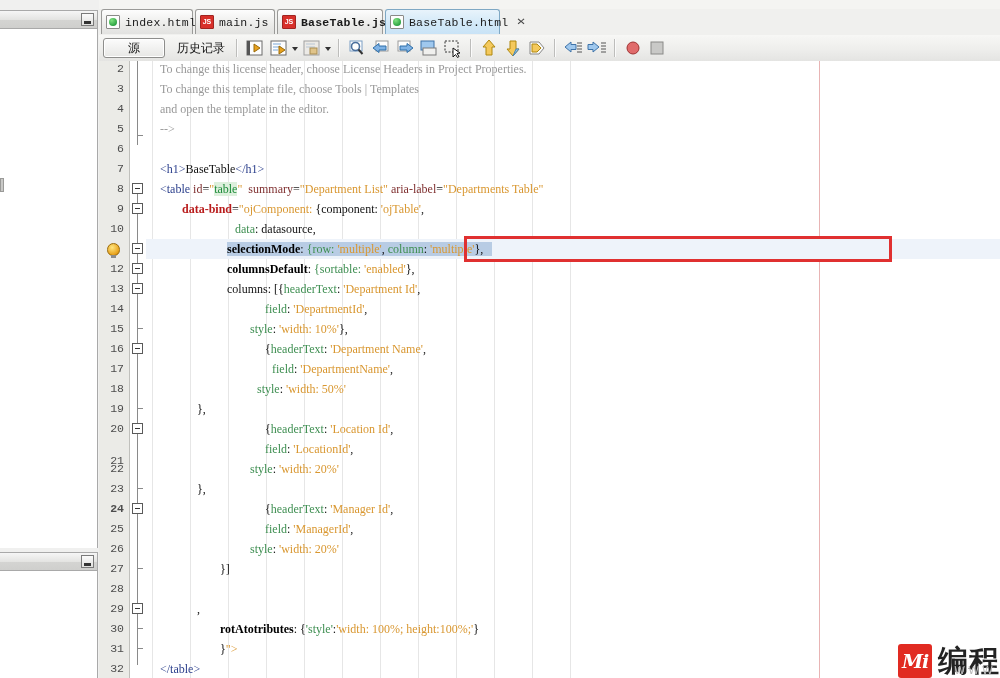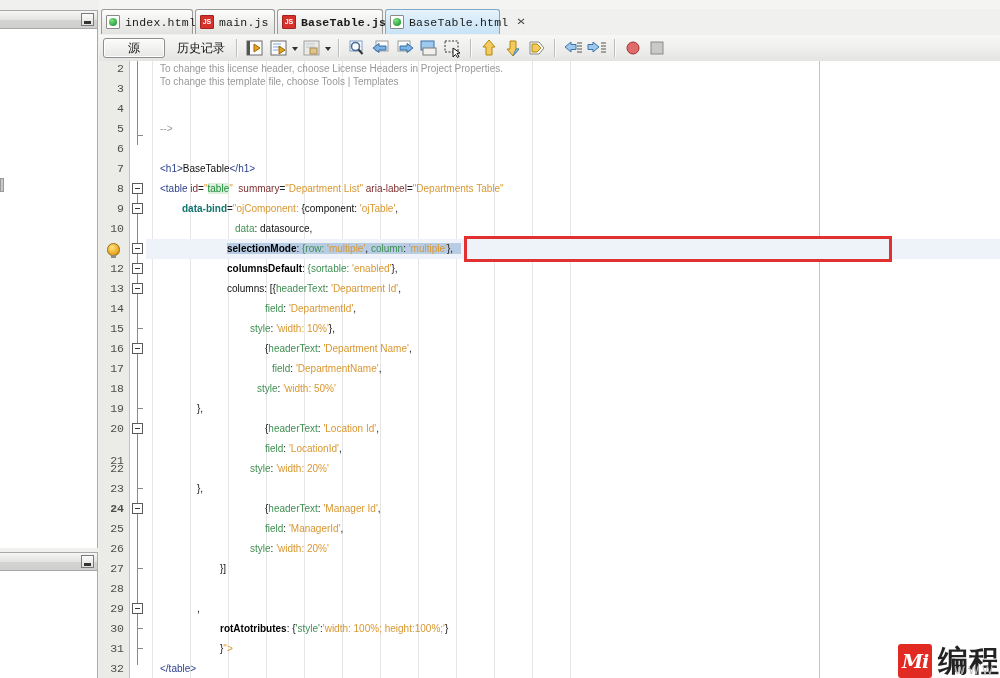--- a/index.html
+++ b/index.html
@@ -262,36 +262,36 @@
     width: 5px; height: 3px;
     background: #8c8c8c;
   }
 
   .codeline {
     position: absolute;
     left: 0;
     height: 20px;
     line-height: 20px;
     white-space: pre;
-    font-family: Liberation Sans, sans-serif;
-    font-size: 10px;
+    font-family: Liberation Serif, serif;
+    font-size: 12px;
     color: #000;
   }
   .selline {
     position: absolute;
     left: 0; right: 0;
     height: 20px;
     background: #eef3fa;
   }
   .selspan { background: #b8cce4; }
 
   
   .c-comment { color: #999999; }
   .c-tag     { color: #2b3f8c; }
-  .c-attr    { color: #0f766e; font-weight: bold; }
+  .c-attr    { color: #b91c1c; font-weight: bold; }
   .c-attrplain { color: #7f2f2f; }
   .c-str     { color: #d99730; }
   .c-strhl   { color: #1e8c3a; background:#ddf0dd; }
   .c-prop    { color: #3f8f52; }
   .c-propb   { color: #000; font-weight: bold; }
   .c-punct   { color: #222; }
   .c-plain   { color: #111; }
 
   
   .fold-line {
@@ -609,21 +609,22 @@
           <div class="indent-guide" style="left: 196px;"></div>
           <div class="indent-guide" style="left: 234px;"></div>
           <div class="indent-guide" style="left: 272px;"></div>
           <div class="indent-guide" style="left: 310px;"></div>
           <div class="indent-guide" style="left: 348px;"></div>
           <div class="indent-guide" style="left: 386px;"></div>
           <div class="indent-guide" style="left: 424px;"></div>
           <div class="margin-guide" style="left: 673px;"></div>
           <div class="selline" style="top: 178px;"></div>
           <div class="codeline" style="top: -2px; left: 14px;"><span class="c-comment">To change this license header, choose License Headers in Project Properties.</span></div>
-          <div class="codeline" style="top: 11px; left: 14px;"><span class="c-comment">To change this template file, choose Tools | Templates</span></div>
+          <div class="codeline" style="top: 18px; left: 14px;"><span class="c-comment">To change this template file, choose Tools | Templates</span></div>
+          <div class="codeline" style="top: 38px; left: 14px;"><span class="c-comment">and open the template in the editor.</span></div>
           <div class="codeline" style="top: 58px; left: 14px;"><span class="c-comment">--&gt;</span></div>
           <div class="codeline" style="top: 78px; left: 6px;"></div>
           <div class="codeline" style="top: 98px; left: 14px;"><span class="c-tag">&lt;h1&gt;</span><span class="c-plain">BaseTable</span><span class="c-tag">&lt;/h1&gt;</span></div>
           <div class="codeline" style="top: 118px; left: 14px;"><span class="c-tag">&lt;table</span><span class="c-plain"> </span><span class="c-attrplain">id</span><span class="c-punct">=</span><span class="c-str">"</span><span class="c-strhl">table</span><span class="c-str">"</span><span class="c-plain">  </span><span class="c-attrplain">summary</span><span class="c-punct">=</span><span class="c-str">"Department List"</span><span class="c-plain"> </span><span class="c-attrplain">aria-label</span><span class="c-punct">=</span><span class="c-str">"Departments Table"</span></div>
           <div class="codeline" style="top: 138px; left: 36px;"><span class="c-attr">data-bind</span><span class="c-punct">=</span><span class="c-str">"ojComponent: </span><span class="c-plain">{component: </span><span class="c-str">'ojTable'</span><span class="c-punct">,</span></div>
           <div class="codeline" style="top: 158px; left: 89px;"><span class="c-prop">data</span><span class="c-plain">: datasource,</span></div>
           <div class="codeline" style="top: 178px; left: 81px;"><span class="c-propb selspan">selectionMode</span><span class="c-plain selspan">: </span><span class="c-prop selspan">{row: </span><span class="c-str selspan">'multiple'</span><span class="c-plain selspan">, </span><span class="c-prop selspan">column</span><span class="c-plain selspan">: </span><span class="c-str selspan">'multiple'</span><span class="c-plain selspan">},</span><span class="selspan">   </span></div>
           <div class="codeline" style="top: 198px; left: 81px;"><span class="c-propb">columnsDefault</span><span class="c-plain">: </span><span class="c-prop">{sortable: </span><span class="c-str">'enabled'</span><span class="c-plain">},</span></div>
           <div class="codeline" style="top: 218px; left: 81px;"><span class="c-plain">columns</span><span class="c-plain">: [{</span><span class="c-prop">headerText</span><span class="c-plain">: </span><span class="c-str">'Department Id'</span><span class="c-punct">,</span></div>
           <div class="codeline" style="top: 238px; left: 119px;"><span class="c-prop">field</span><span class="c-plain">: </span><span class="c-str">'DepartmentId'</span><span class="c-punct">,</span></div>

